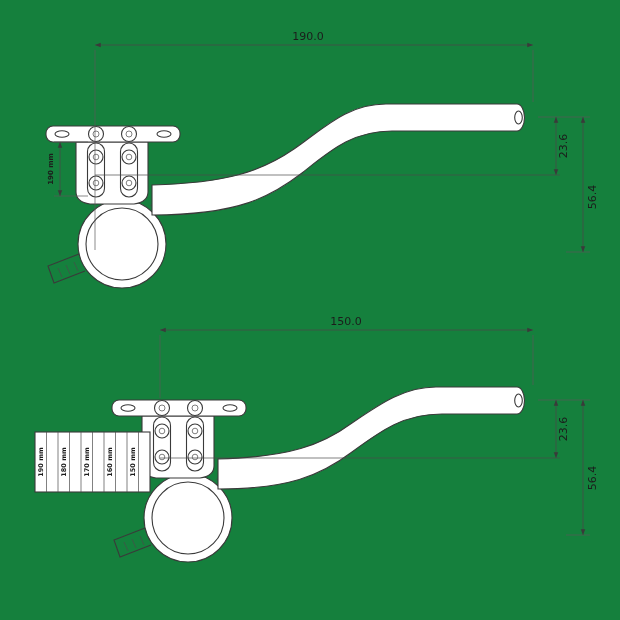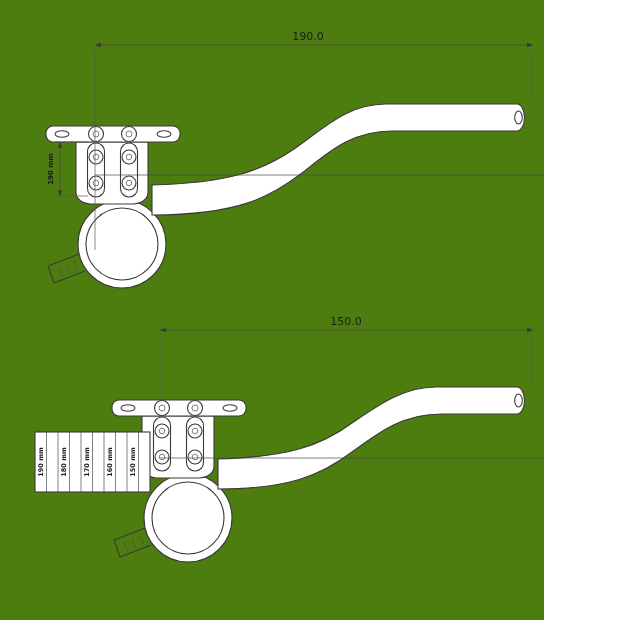--- a/index.html
+++ b/index.html
@@ -1,16 +1,16 @@
 <!DOCTYPE html>
 <html><head>
 <meta charset="utf-8">
 <style>
   html,body{margin:0;padding:0;background:#ffffff;}
-  .canvas{position:relative;width:544px;height:620px;background:#4d7c0f;overflow:hidden;
+  .canvas{position:relative;width:620px;height:620px;background:#15803d;overflow:hidden;
           font-family:"DejaVu Sans", sans-serif;}
   svg{display:block;}
   .draw{stroke:#3a3a3a;stroke-width:1.1;fill:none;}
   .drawf{stroke:#3a3a3a;stroke-width:1.1;fill:#ffffff;}
   .thin{stroke:#4a4a4a;stroke-width:0.7;fill:none;}
   .dimline{stroke:#4a4a4a;stroke-width:0.8;fill:none;}
   .extline{stroke:#5a5a5a;stroke-width:0.7;fill:none;}
   .dimtext{font-family:"DejaVu Sans", sans-serif;font-size:11px;fill:#1c1c1c;}
   .smalltext{font-family:"DejaVu Sans", sans-serif;font-size:7px;font-weight:bold;fill:#1c1c1c;}
   .rulertext{font-family:"DejaVu Sans", sans-serif;font-size:6.5px;font-weight:bold;fill:#1c1c1c;}

